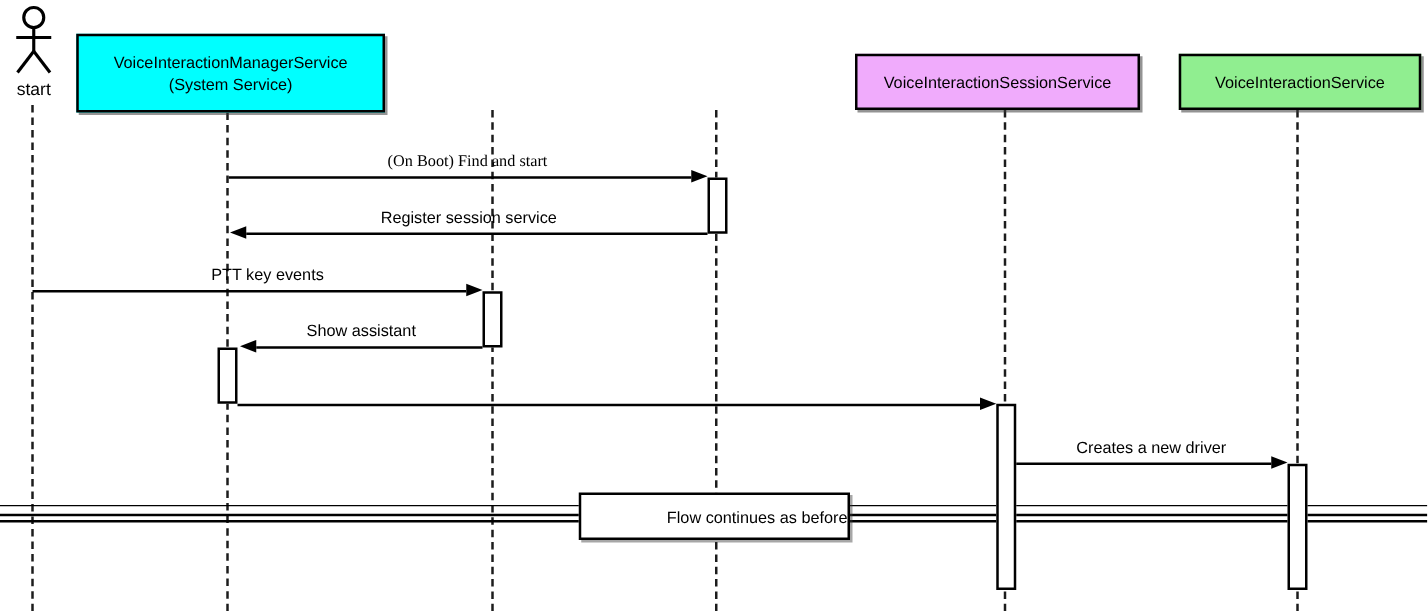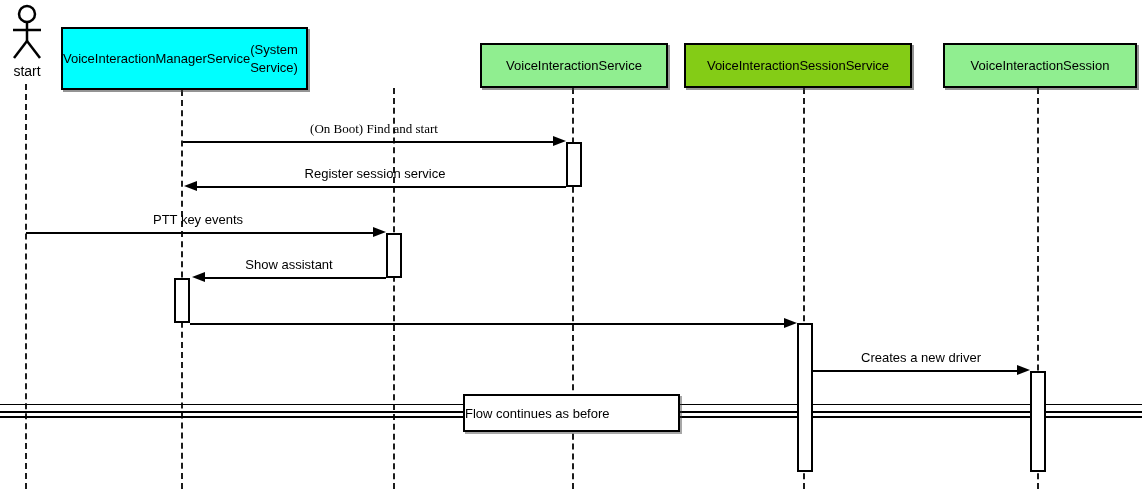--- a/index.html
+++ b/index.html
@@ -3,40 +3,40 @@
 <meta charset="utf-8">
 <style>
   html,body{margin:0;padding:0;background:#ffffff;}
   .canvas{
     position:relative;width:1142px;height:489px;background:#ffffff;
     font-family:"Liberation Sans", sans-serif;color:#000;overflow:hidden;
   }
   .lifeline{position:absolute;width:0;border-left:2px dashed #1c1c1c;}
   .pbox{
     position:absolute;box-sizing:border-box;border:2px solid #000;
-    display:flex;align-items:center;justify-content:center;
-    font-size:13px;text-align:left;line-height:1.35;
+    display:flex;flex-direction:column;align-items:center;justify-content:center;
+    font-size:13px;text-align:center;line-height:1.35;
     box-shadow:2px 2px 0 rgba(60,60,60,0.55);
   }
   .activation{
     position:absolute;box-sizing:border-box;width:16px;background:#ffffff;
     border:2px solid #000;
   }
   .msg-line{position:absolute;height:2px;background:#000;}
   .msg-label{
     position:absolute;font-size:13px;white-space:nowrap;
     transform:translateX(-50%);
   }
   .arr{position:absolute;width:0;height:0;border-top:5px solid transparent;border-bottom:5px solid transparent;}
   .arr.r{border-left:13px solid #000;}
   .arr.l{border-right:13px solid #000;}
   .divline{position:absolute;left:0;width:1142px;background:#000;}
   .divider-box{
     position:absolute;box-sizing:border-box;background:#fff;border:2px solid #000;
-    display:flex;align-items:center;justify-content:flex-start;font-size:13px;
+    display:flex;align-items:center;justify-content:flex-end;font-size:13px;
     box-shadow:2px 2px 0 rgba(60,60,60,0.45);
   }
   .actor-label{position:absolute;transform:translateX(-50%);font-size:14px;}
   svg{display:block;}
 </style>
 </head>
 <body>
 
 <div class="canvas">
 
@@ -59,45 +59,42 @@
       <line x1="19" y1="38" x2="6" y2="55" stroke="#000" stroke-width="2.5"></line>
       <line x1="19" y1="38" x2="32" y2="55" stroke="#000" stroke-width="2.5"></line>
     </svg>
   </div>
   <div class="actor-label" style="left:27px;top:63px;">start</div>
 
   <div class="pbox" style="left: 61px; top: 27px; width: 247px; height: 63px; background-color: rgb(0, 255, 255);">
     <span>VoiceInteractionManagerService</span>
     <span>(System Service)</span>
   </div>
-  <div class="pbox" style="left: 480px; top: 43px; width: 188px; height: 45px; background-color: rgb(144, 238, 144);">
-    <span>VoiceInteractionService</span>
-  </div>
-  <div class="pbox" style="left: 684px; top: 43px; width: 228px; height: 45px; background-color: #84cc16;">
+  <div class="pbox" style="left: 684px; top: 43px; width: 228px; height: 45px; background-color: #f0abfc;">
     <span>VoiceInteractionSessionService</span>
   </div>
   <div class="pbox" style="left: 943px; top: 43px; width: 194px; height: 45px; background-color: rgb(144, 238, 144);">
-    <span>VoiceInteractionSession</span>
+    <span>VoiceInteractionService</span>
   </div>
 
   <div class="activation" style="left:566px;top:142px;height:45px;"></div>
   <div class="activation" style="left:386px;top:233px;height:45px;"></div>
   <div class="activation" style="left:174px;top:278px;height:45px;"></div>
   <div class="activation" style="left:797px;top:323px;height:149px;"></div>
   <div class="activation" style="left:1030px;top:371px;height:101px;"></div>
 
   <div class="msg-label" style="left:374px;top:121px;font-family:Liberation Serif, serif;">(On Boot) Find and start</div>
   <div class="msg-line" style="left:183px;top:141px;width:370px;"></div>
   <div class="arr r" style="left:553px;top:136px;"></div>
 
   <div class="msg-label" style="left:375px;top:166px;text-align:center;">Register session service</div>
   <div class="msg-line" style="left:197px;top:186px;width:369px;"></div>
   <div class="arr l" style="left:184px;top:181px;"></div>
 
-  <div class="msg-label" style="left:198px;top:212px;">PTT key events</div>
+  <div class="msg-label" style="left:214px;top:212px;">PTT key events</div>
   <div class="msg-line" style="left:26px;top:232px;width:347px;"></div>
   <div class="arr r" style="left:373px;top:227px;"></div>
 
   <div class="msg-label" style="left:289px;top:257px;">Show assistant</div>
   <div class="msg-line" style="left:205px;top:277px;width:181px;"></div>
   <div class="arr l" style="left:192px;top:272px;"></div>
 
   <div class="msg-line" style="left:190px;top:323px;width:594px;"></div>
   <div class="arr r" style="left:784px;top:318px;"></div>
 

